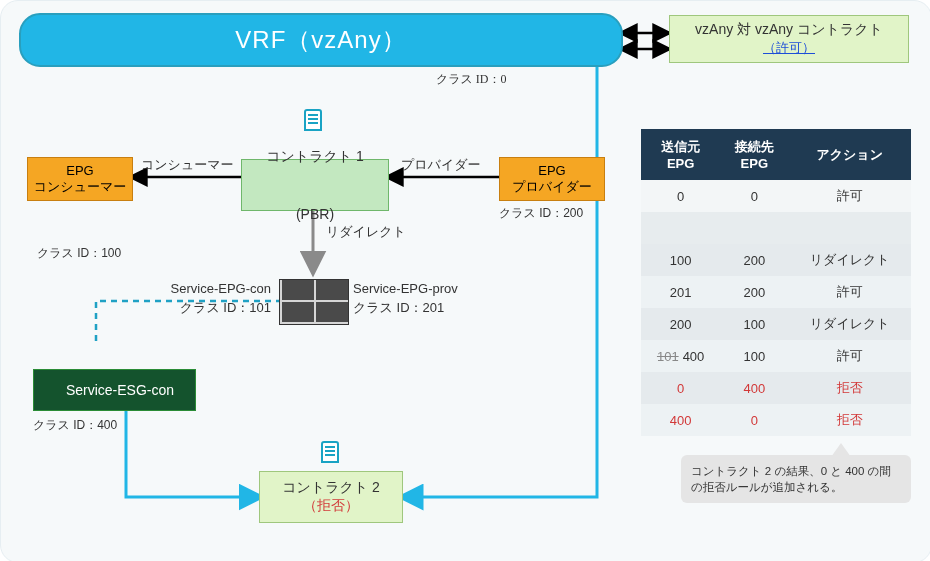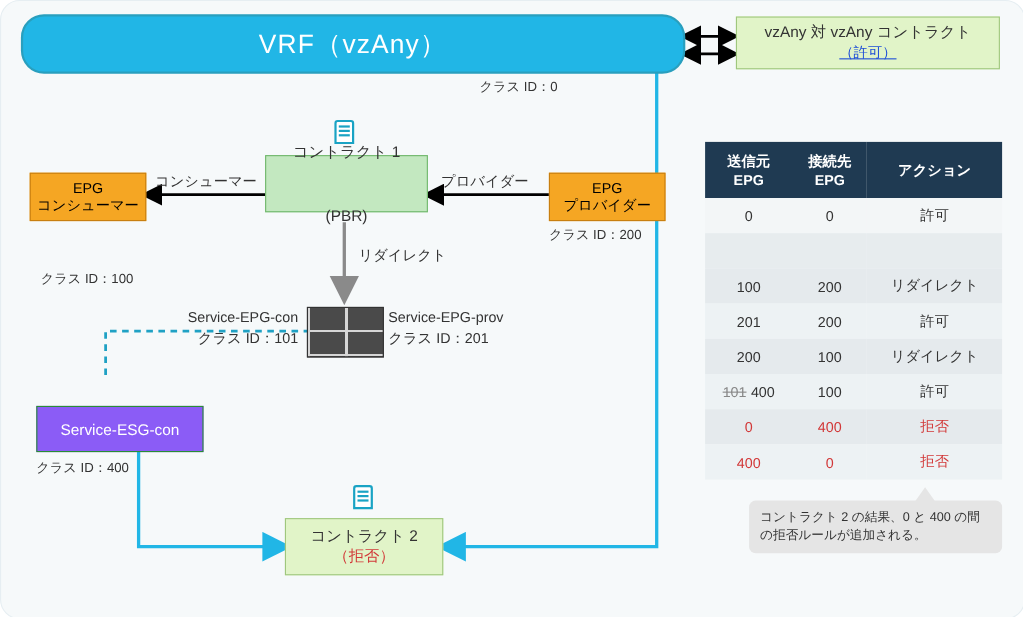--- a/index.html
+++ b/index.html
@@ -3,21 +3,21 @@
 <meta charset="utf-8">
 <style>
   html,body{margin:0;padding:0;font-family:"Hiragino Sans","Yu Gothic",Meiryo,Arial,sans-serif;background:#fff;}
   #stage{position:relative;width:930px;height:561px;background:#f6f9fa;border-radius:18px;overflow:hidden;border:1px solid #e6eef2;}
   svg.arrows{position:absolute;left:0;top:0;pointer-events:none;z-index:5;}
   .box{position:absolute;display:flex;flex-direction:column;align-items:center;justify-content:center;text-align:center;font-size:14px;color:#333;z-index:10;}
   .vrf{background:#21b6e6;border:2px solid #299fbe;border-radius:6px;color:#fff;font-size:24px;letter-spacing:1px;}
   .yellow{background:#f5a623;border:1px solid #c87f10;color:#000;font-size:13px;}
   .green{background:#c3e8c0;border:1px solid #6fb76b;}
   .lime{background:#e1f4c8;border:1px solid #9fc77d;}
-  .esg{background:#8b5cf6;border:1px solid #2a8c36;color:#fff;}
+  .esg{background:#14532d;border:1px solid #2a8c36;color:#fff;padding-left:11px;}
   .label{position:absolute;font-size:13px;color:#333;z-index:6;white-space:nowrap;}
   .sub{font-size:13px;color:#1d4ed8;text-decoration:underline;}
   .redtxt{color:#d23838;}
   .small{font-size:12px;}
   .brick{position:absolute;width:68px;height:44px;z-index:10;background:
     repeating-linear-gradient(0deg,#d6d6d6 0 2px,transparent 2px 22px),
     repeating-linear-gradient(90deg,#d6d6d6 0 2px,transparent 2px 34px),
     #4a4a4a;background-position:0 0,0 0,0 0;border:1px solid #333;}
   .doc-icon{position:absolute;width:18px;height:22px;z-index:10;}
   .doc-icon:before{content:"";position:absolute;inset:0;border:2px solid #19a3c4;border-radius:3px 3px 0 0;background:#fff;}
@@ -61,37 +61,37 @@
     <path d="M95,340 L95,300 L280,300" stroke="#1fa1c4" stroke-width="2.5" stroke-dasharray="6 5" fill="none"></path>
 
     <path d="M596,63 L596,496 L400,496" stroke="#21b6e6" stroke-width="3" fill="none" marker-end="url(#arw-cyan)"></path>
 
     <path d="M125,408 L125,496 L260,496" stroke="#21b6e6" stroke-width="3" fill="none" marker-end="url(#arw-cyan)"></path>
   </svg>
 
   <div class="box vrf" style="left:18px;top:12px;width:600px;height:50px;border-radius:21px;">
     <span>VRF（vzAny）</span>
   </div>
-  <div class="label small" style="left:435px;top:70px;">クラス ID：0</div>
+  <div class="label small" style="left:435px;top:70px;font-family:Liberation Serif, serif;">クラス ID：0</div>
 
   <div class="box lime" style="left:668px;top:14px;width:238px;height:46px;">
     <span>vzAny 対 vzAny コントラクト</span>
     <span class="sub">（許可）</span>
   </div>
 
   <div class="doc-icon" style="left:303px;top:108px;"></div>
   <div class="doc-icon" style="left:320px;top:440px;"></div>
 
   <div class="box yellow" style="left:26px;top:156px;width:104px;height:42px;">
     <span>EPG</span>
     <span>コンシューマー</span>
   </div>
   <div class="label small" style="left:36px;top:204px;margin-top:40px;">クラス ID：100</div>
 
-  <div class="box green" style="left:240px;top:140px;width:146px;height:50px;gap:40px;">
+  <div class="box green" style="left:240px;top:158px;width:146px;height:50px;gap:40px;">
     <span>コントラクト 1</span>
     <span>(PBR)</span>
   </div>
 
   <div class="box yellow" style="left:498px;top:156px;width:104px;height:42px;">
     <span>EPG</span>
     <span>プロバイダー</span>
   </div>
   <div class="label small" style="left:498px;top:204px;">クラス ID：200</div>
 

